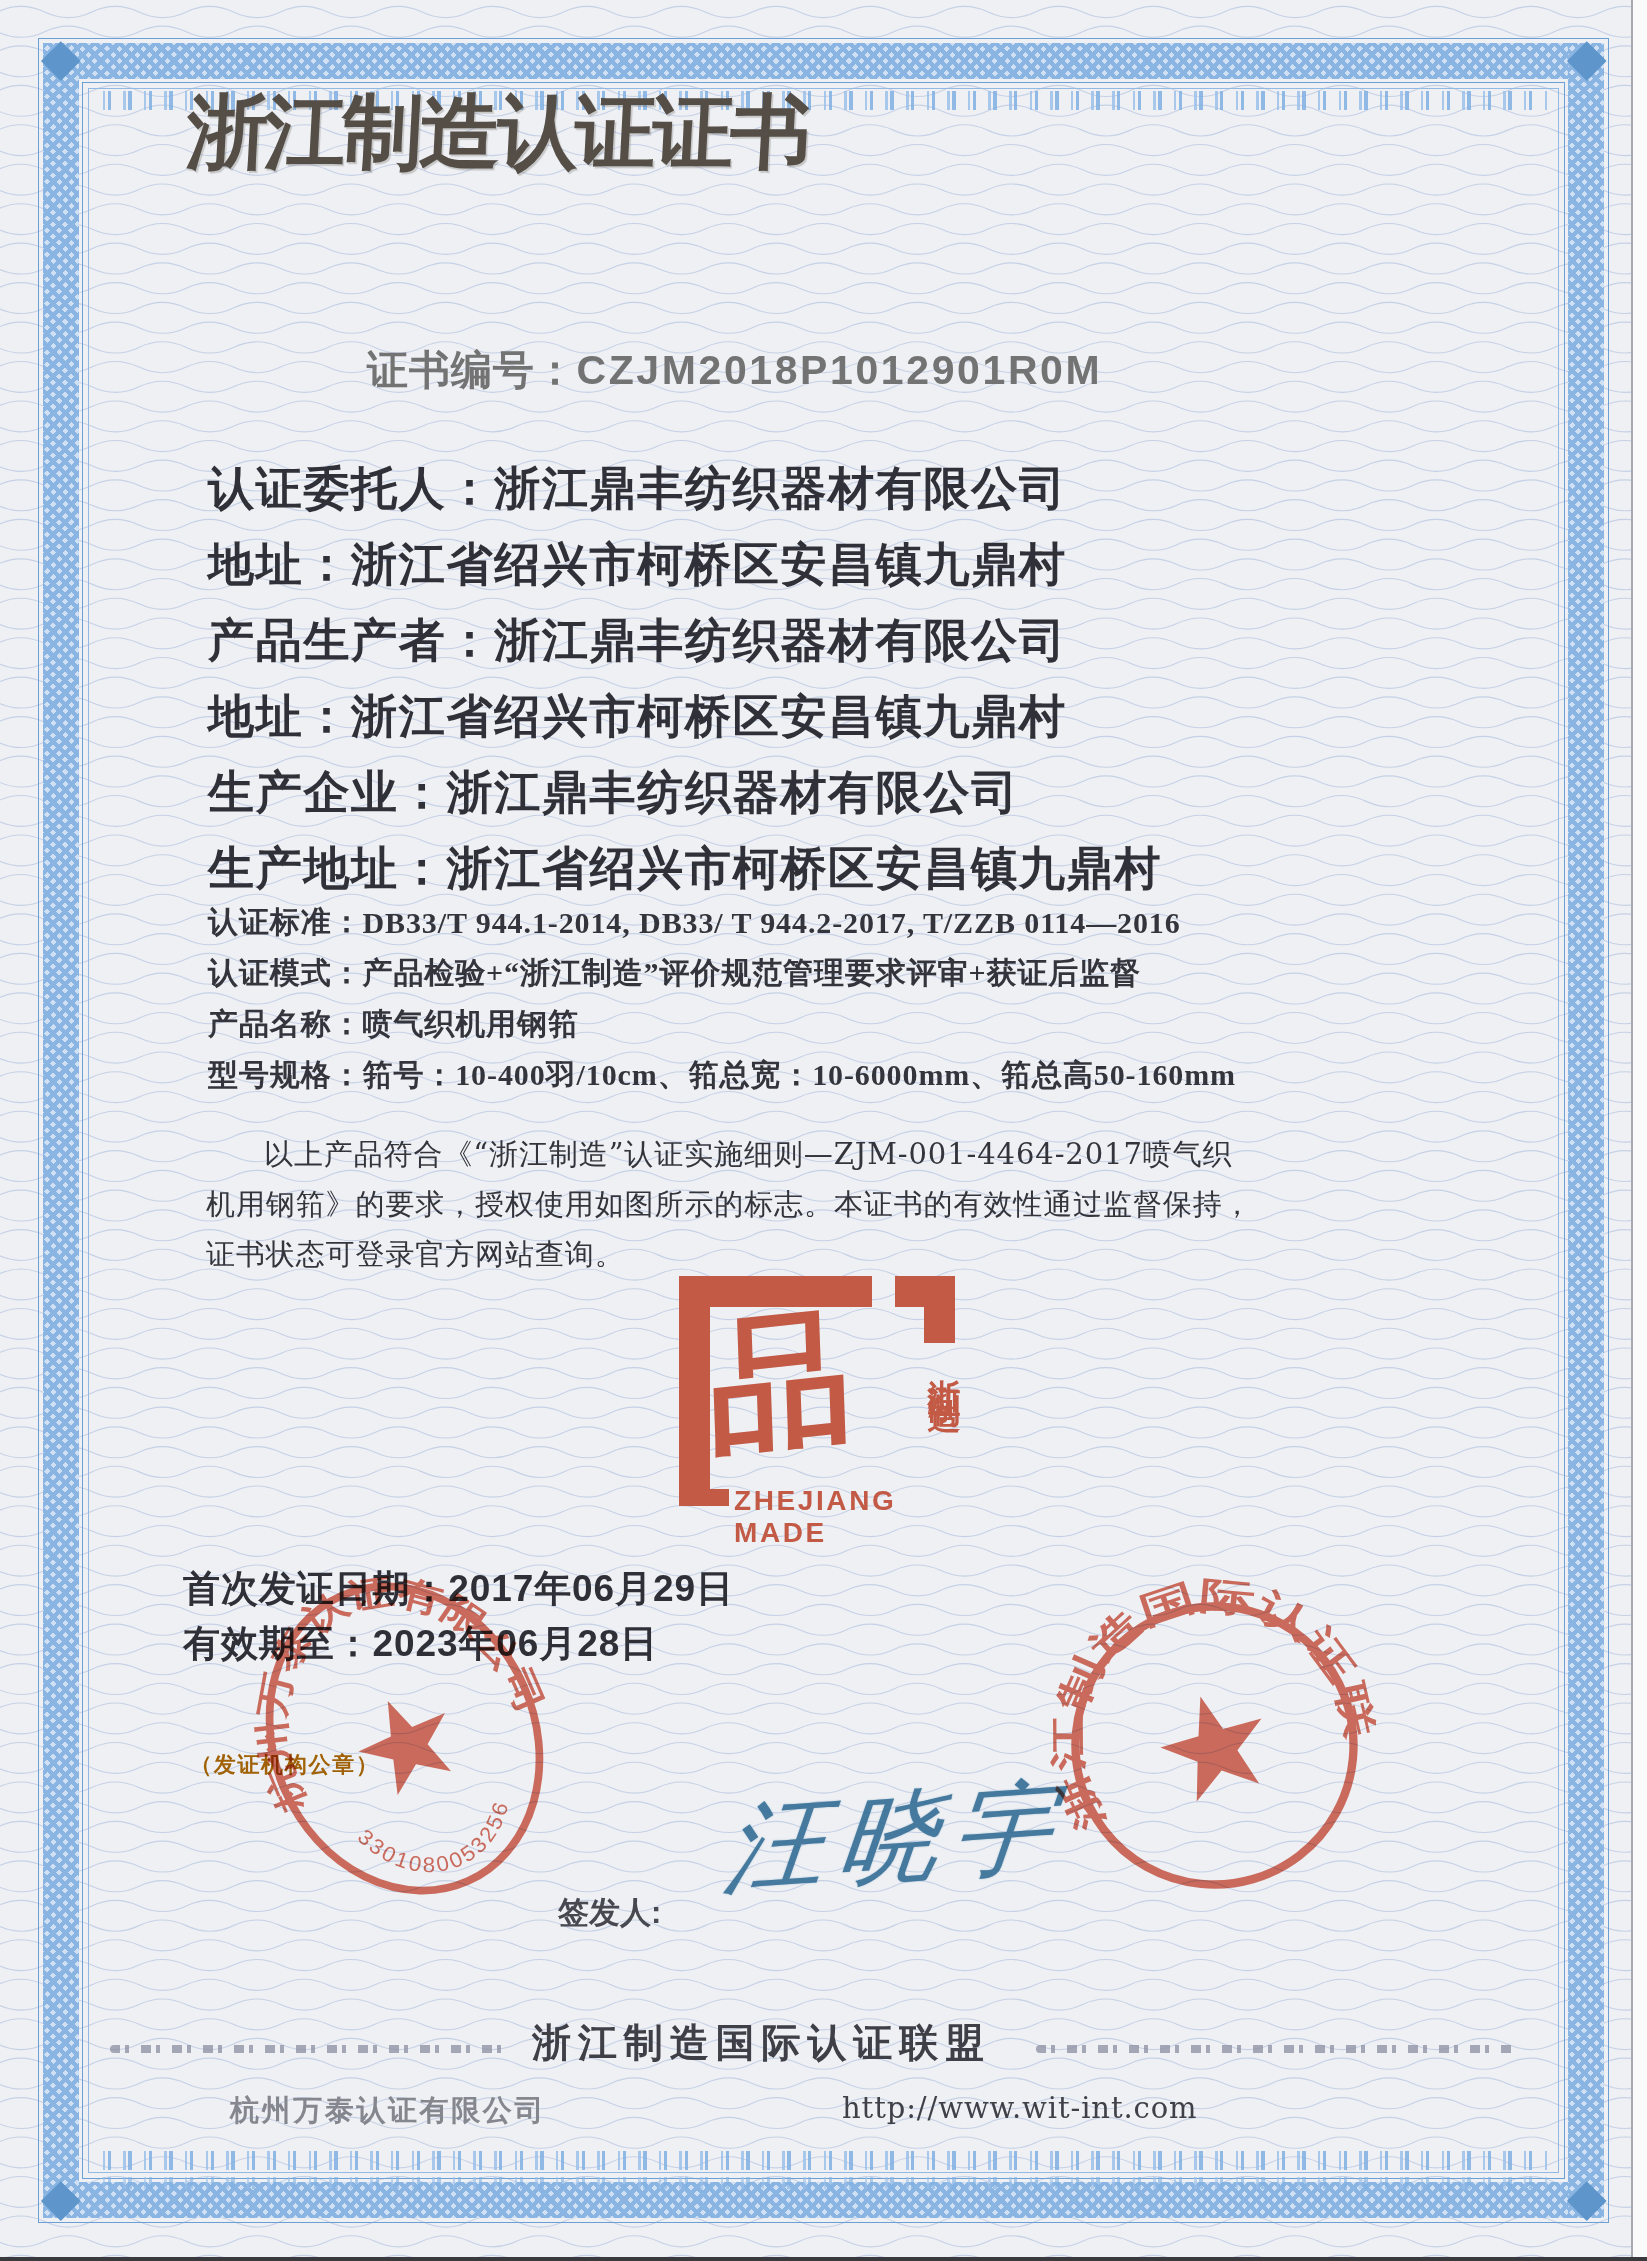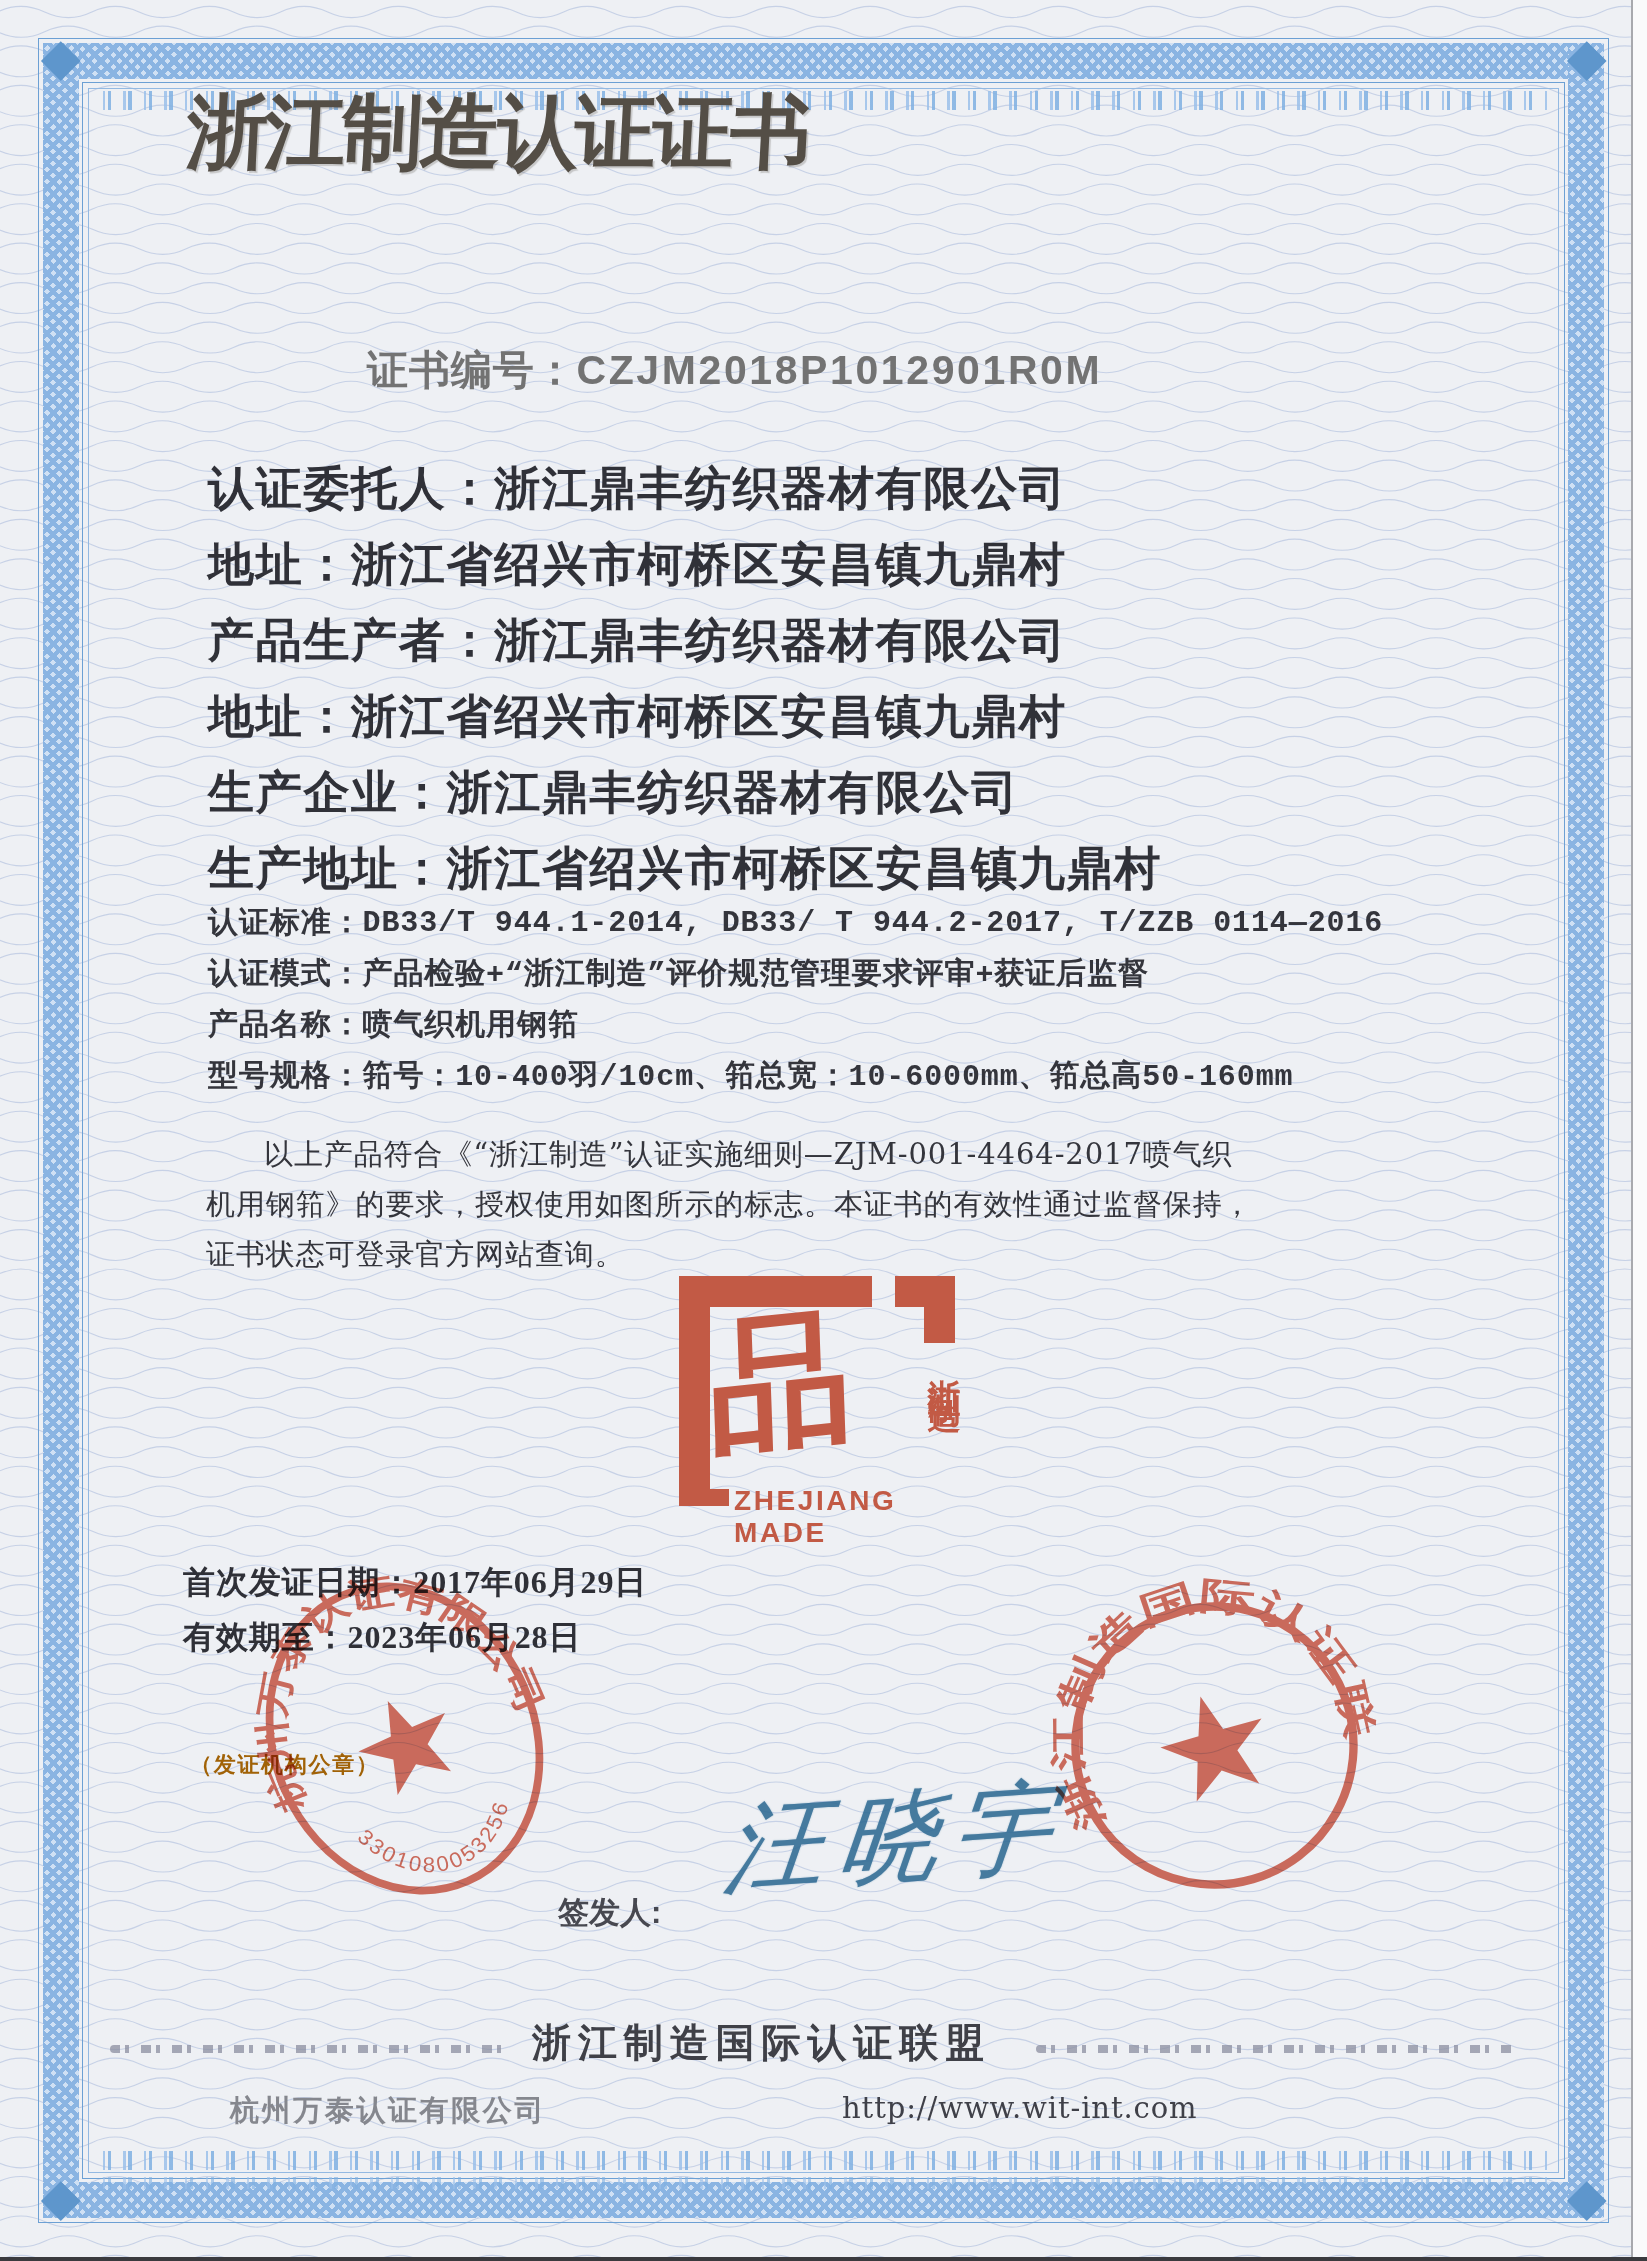--- a/index.html
+++ b/index.html
@@ -41,21 +41,21 @@
   .title{position:absolute;left:187px;top:79px;z-index:2;
     font-family:"DejaVu Serif","Liberation Serif",serif;font-weight:700;
     font-size:81px;letter-spacing:-3.4px;color:#544e46;transform:skewX(-3deg);
     text-shadow:1.7px 1.7px 0.9px rgba(84,78,70,.25);}
   .cert-line{position:absolute;left:367px;top:343px;z-index:2;font-size:41px;font-weight:700;color:#737373;letter-spacing:0.9px;}
   .cert-line .num{font-family:"Liberation Sans",sans-serif;letter-spacing:2.6px;}
 
   .fields{position:absolute;left:208px;top:444px;z-index:2;}
   .field-line{height:76px;display:flex;align-items:flex-end;font-size:46px;font-weight:700;color:#303138;letter-spacing:1.7px;}
 
-  .specs{position:absolute;left:208px;top:897px;z-index:2;font-family:Liberation Mono, monospace;}
+  .specs{position:absolute;left:208px;top:897px;z-index:2;font-family:Liberation Serif, serif;}
   .spec-line{height:51px;display:flex;align-items:center;font-size:30px;font-weight:600;color:#34353c;letter-spacing:0.9px;}
 
   .statement{position:absolute;left:206px;top:1129px;width:1051px;z-index:2;
     font-family:"DejaVu Serif","Liberation Serif",serif;
     font-size:29px;line-height:50px;color:#34353c;text-indent:2em;letter-spacing:0.9px;}
 
   
   .logo{position:absolute;left:679px;top:1276px;width:283px;height:249px;z-index:2;color:#c25a45;}
   .logo .bar{position:absolute;background:#c25a45;}
   .lg-top{left:0;top:0;width:193px;height:31px;}
@@ -63,21 +63,21 @@
   .lg-corner-v{left:245px;top:0;width:31px;height:67px;}
   .lg-left{left:0;top:0;width:31px;height:216px;}
   .lg-foot{left:0;top:213px;width:50px;height:17px;}
   .lg-mark{position:absolute;left:29px;top:19px;font-size:144px;line-height:1.2;font-weight:700;
     font-family:"DejaVu Serif",serif;transform:rotate(-6deg) skewX(-4deg);}
   .lg-side{position:absolute;left:242px;top:77px;writing-mode:vertical-rl;font-size:33px;font-weight:700;letter-spacing:6.9px;}
   .lg-caption{position:absolute;left:55px;top:209px;font-size:28px;font-weight:700;letter-spacing:2.6px;}
 
   
   .dates{position:absolute;left:183px;top:1561px;z-index:2;}
-  .date-line{height:55px;display:flex;align-items:flex-start;font-size:32px;font-weight:700;color:#2f3037;letter-spacing:0.9px;font-family:Liberation Serif, serif;}
+  .date-line{height:55px;display:flex;align-items:center;font-size:37px;font-weight:700;color:#2f3037;letter-spacing:0.9px;}
   .seal-note{position:absolute;left:190px;top:1750px;z-index:2;font-size:22px;font-weight:700;color:#a16207;letter-spacing:1.7px;}
   .signer-label{position:absolute;left:558px;top:1860px;z-index:2;font-size:31px;font-weight:700;color:#474850;margin-top:32px;}
   .signature{position:absolute;left:725px;top:1772px;z-index:3;
     font-family:"DejaVu Serif","Liberation Serif",serif;font-style:italic;
     font-size:100px;color:#2e6a93;letter-spacing:13.7px;opacity:.88;
     transform:rotate(-4deg) skewX(-10deg);text-shadow:0 0 1.7px rgba(46,106,147,.5);}
 
   
   .stamp{position:absolute;z-index:4;mix-blend-mode:multiply;opacity:.86;}
   .stamp-left{left:233px;top:1541px;width:343px;height:395px;}

